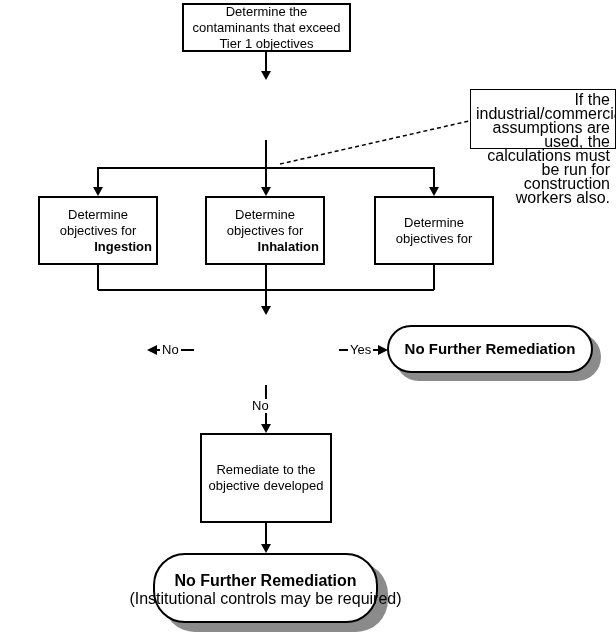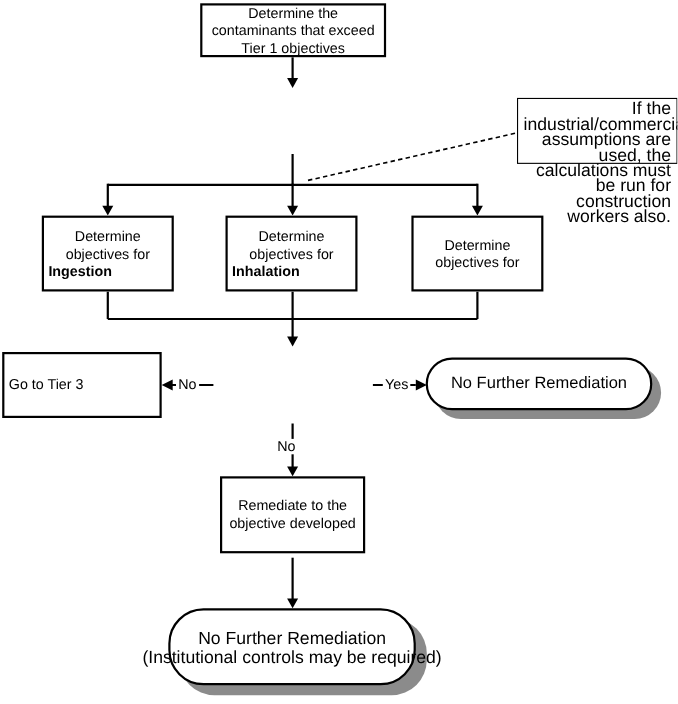--- a/index.html
+++ b/index.html
@@ -20,21 +20,21 @@
     left: 0; top: 0;
     width: 616px; height: 640px;
   }
   .node {
     position: absolute;
     box-sizing: border-box;
     background: #ffffff;
     border: 2px solid #000000;
     display: flex;
     flex-direction: column;
-    align-items: flex-start;
+    align-items: flex-end;
     justify-content: center;
     text-align: center;
     font-size: 13px;
     line-height: 16px;
     color: #000000;
     padding: 2px 4px;
   }
   .node .bold-line { font-weight: bold; }
   .annotation {
     position: absolute;
@@ -52,21 +52,21 @@
     box-sizing: border-box;
     background: #ffffff;
     border: 2px solid #000000;
     display: flex;
     flex-direction: column;
     align-items: center;
     justify-content: center;
     text-align: center;
     color: #000000;
   }
-  .terminal .t-title { font-weight: normal; white-space: nowrap; }
+  .terminal .t-title { font-weight: bold; white-space: nowrap; }
   .terminal .t-sub { white-space: nowrap; }
   #terminal-right { border-radius: 24px; box-shadow: 8px 8px 0 #8b8b8b; }
   #terminal-right .t-title { font-size: 15px; line-height: 18px; }
   #terminal-right .t-sub { font-size: 11px; line-height: 13px; }
   #terminal-bottom { border-radius: 32px; box-shadow: 10px 9px 0 #8b8b8b; }
   #terminal-bottom .t-title { font-size: 16px; line-height: 20px; }
   #terminal-bottom .t-sub { font-size: 16px; line-height: 15px; }
   .edge-label {
     position: absolute;
     background: #ffffff;
@@ -132,30 +132,27 @@
 
   <div class="node" style="left:205px; top:196px; width:120px; height:69px;">
     <span>Determine objectives for</span>
     <span class="bold-line">Inhalation</span>
   </div>
 
   <div class="node" style="left:374px; top:196px; width:120px; height:69px;">
     <span>Determine objectives for</span>
   </div>
 
-  <div class="node" style="left:2px; top:320px; width:145px; height:60px;">
-    <span>Go to Tier 3</span>
-  </div>
 
 
   <div class="terminal" id="terminal-right" style="left:387px; top:325px; width:206px; height:48px;">
     <span class="t-title">No Further Remediation</span>
   </div>
 
-  <div class="node" style="left:200px; top:433px; width:132px; height:70px;">
+  <div class="node" style="left:200px; top:433px; width:132px; height:90px;">
     <span>Remediate to the objective developed</span>
   </div>
 
   <div class="terminal" id="terminal-bottom" style="left:153px; top:553px; width:225px; height:70px;">
     <span class="t-title">No Further Remediation</span>
     <span class="t-sub">(Institutional controls may be required)</span>
   </div>
 
   <div class="edge-label" style="left:160px; top:343px;">No</div>
   <div class="edge-label" style="left:348px; top:343px;text-align:right;">Yes</div>

